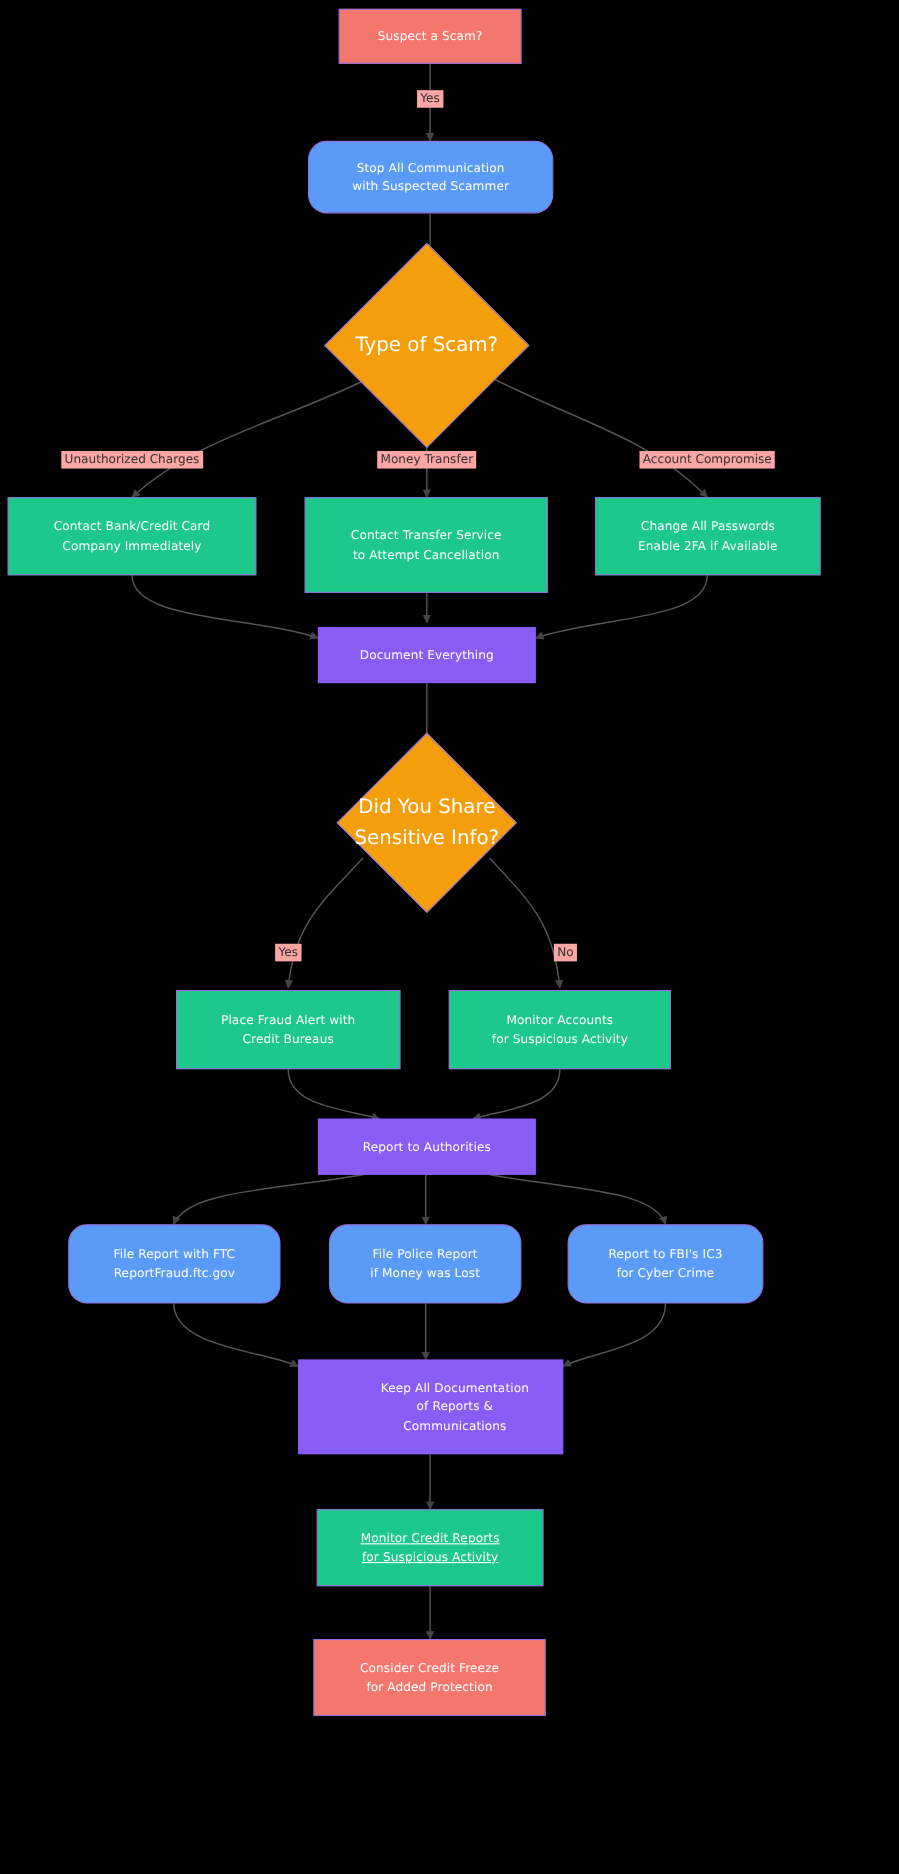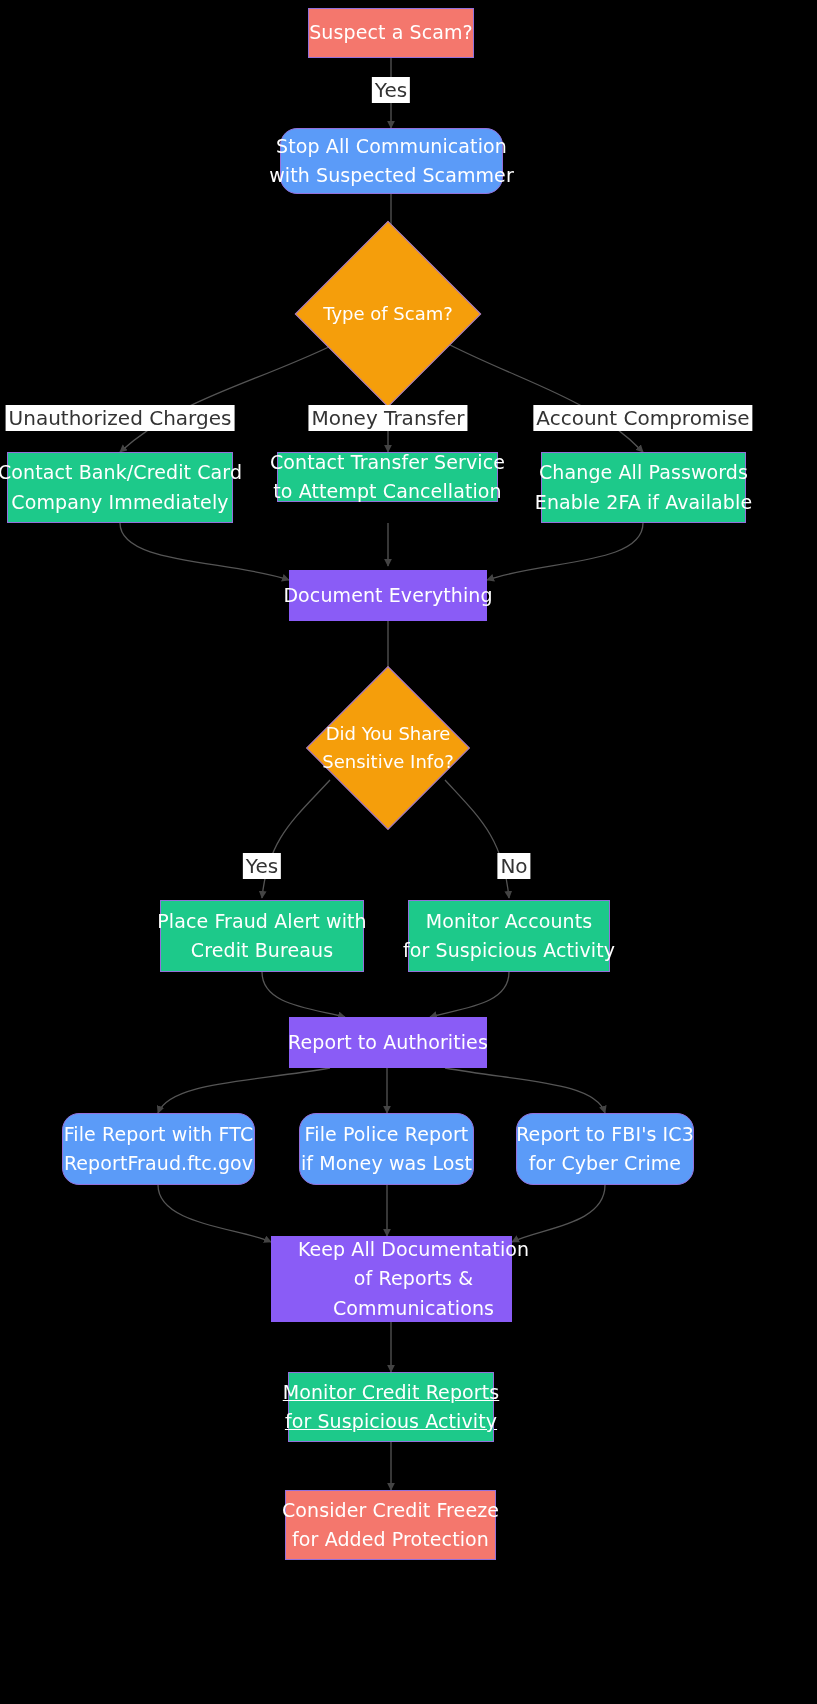--- a/index.html
+++ b/index.html
@@ -26,21 +26,21 @@
     pointer-events: none;
   }
   .node {
     position: absolute;
     box-sizing: border-box;
     display: flex;
     align-items: center;
     justify-content: center;
     text-align: center;
     color: #ffffff;
-    font-size: 19px;
+    font-size: 11px;
     line-height: 1.55;
     letter-spacing: 0.1px;
     border: 1px solid #9370DB;
     white-space: pre;
   }
   .node.red    { background: #F4776D; border-color: #9370DB; }
   .node.blue   { background: #5B9BF8; border-color: #9370DB; border-radius: 17px; }
   .node.green  { background: #1DC98A; border-color: #9370DB; }
   .node.purple { background: #8A5CF6; border-color: #8A5CF6; }
 
@@ -65,23 +65,23 @@
     align-items: center;
     justify-content: center;
     text-align: center;
     color: #ffffff;
     font-size: 18px;
     line-height: 1.55;
     white-space: pre;
   }
   .edge-label {
     position: absolute;
-    background: #ffffff;
+    background: #fca5a5;
     color: #333333;
-    font-size: 20px;
+    font-size: 11px;
     line-height: 1.1;
     padding: 2px 3px;
     white-space: nowrap;
     transform: translate(-50%, -50%);
   }
 </style>
 </head>
 <body>
 
 <div id="canvas">
@@ -150,21 +150,21 @@
   <div class="diamond" style="left:322px; top:248px; width:132px; height:132px;">
     <div class="dshape"></div>
     <div class="dlabel">Type of Scam?</div>
   </div>
 
   <div class="node green" style="left:7px; top:452px; width:226px; height:71px;">
     <span>Contact Bank/Credit Card
 Company Immediately</span>
   </div>
 
-  <div class="node green" style="left:277px; top:452px; width:221px; height:50px;justify-content:center;">
+  <div class="node green" style="left:277px; top:452px; width:221px; height:87px;justify-content:center;">
     <span>Contact Transfer Service
 to Attempt Cancellation</span>
   </div>
 
   <div class="node green" style="left:541px; top:452px; width:205px; height:71px;">
     <span>Change All Passwords
 Enable 2FA if Available</span>
   </div>
 
   <div class="node purple" style="left:289px; top:570px; width:198px; height:51px;">

